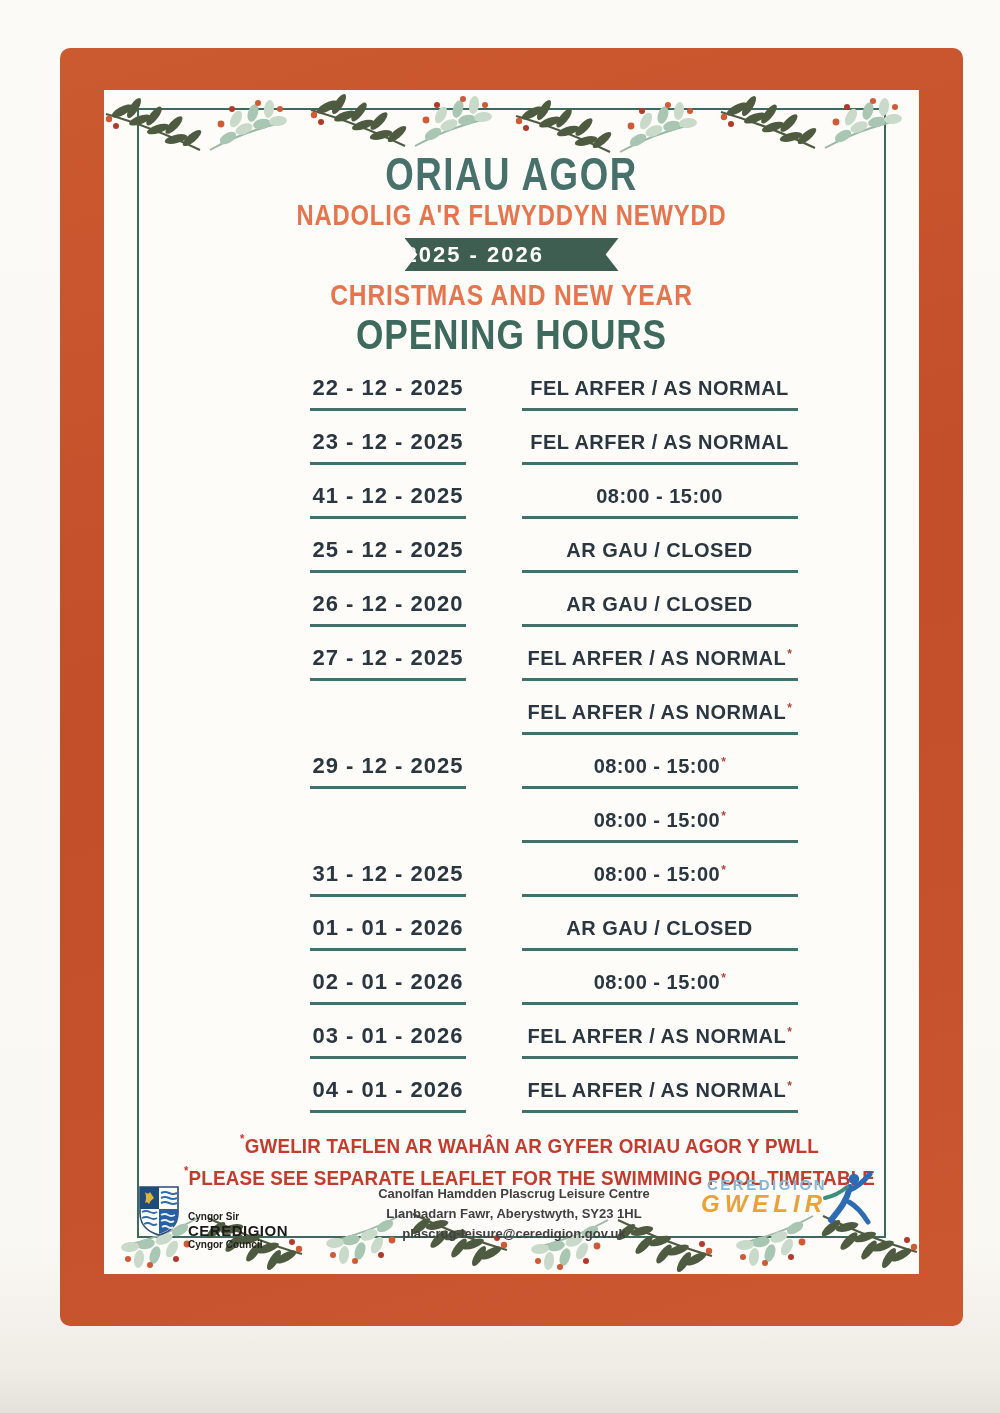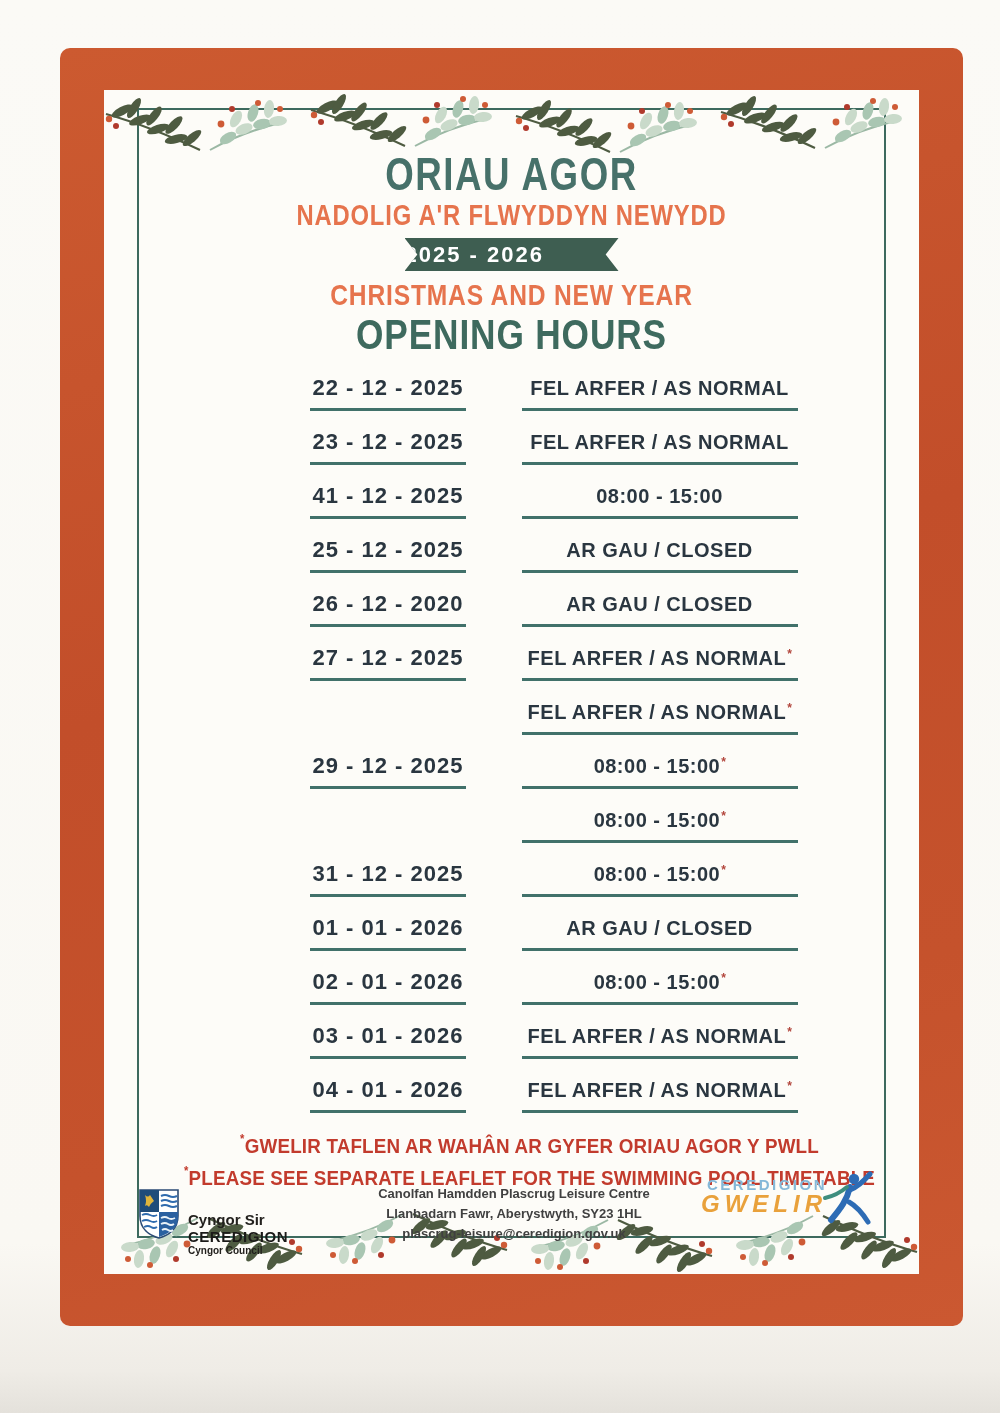--- a/index.html
+++ b/index.html
@@ -60,21 +60,21 @@
     font-weight:700;color:#2A3640;
   }
   .cell.date{left:163px;width:156px;font-size:22px;letter-spacing:1px;}
   .cell.hours{left:375px;width:276px;font-size:20px;letter-spacing:.5px;}
   sup.ast{color:#B2453C;font-size:12px;font-weight:700;margin-left:1px;line-height:0;position:relative;top:-4px;}
   .footnotes{position:absolute;left:0;right:8px;top:1038px;text-align:center;color:#C23B2D;margin-left:44px;}
   .fn{font-size:20px;font-weight:700;line-height:27px;transform:scaleX(.94);letter-spacing:.2px;}
   .fn sup{font-size:12px;position:relative;top:-2px;}
   .footer{position:absolute;left:0;right:0;top:1078px;height:66px;}
   .council{position:absolute;left:34px;top:4px;display:flex;align-items:center;gap:8px;}
-  .council-text .c1{font-size:15px;font-weight:700;color:#23211E;margin-top:39px;}
+  .council-text .c1{font-size:10px;font-weight:700;color:#23211E;margin-top:39px;}
   .council-text .c2{font-size:15px;font-weight:600;color:#1B1A18;letter-spacing:.5px;}
   .council-text .c3{font-size:10px;font-weight:700;color:#23211E;}
   .address{position:absolute;left:240px;width:340px;top:16px;text-align:center;
     font-size:13px;font-weight:700;color:#404040;line-height:20px;}
   .actif{position:absolute;right:46px;top:4px;display:flex;align-items:flex-start;}
   .actif-text{text-align:right;margin-top:4px;}
   .a1{font-size:15px;font-weight:700;color:#85B8D8;letter-spacing:2.5px;}
   .a2{font-size:24px;font-weight:700;font-style:italic;color:#E9A13B;letter-spacing:5px;line-height:22px;}
   .figure{margin-left:-6px;margin-top:-2px;}
 </style>

